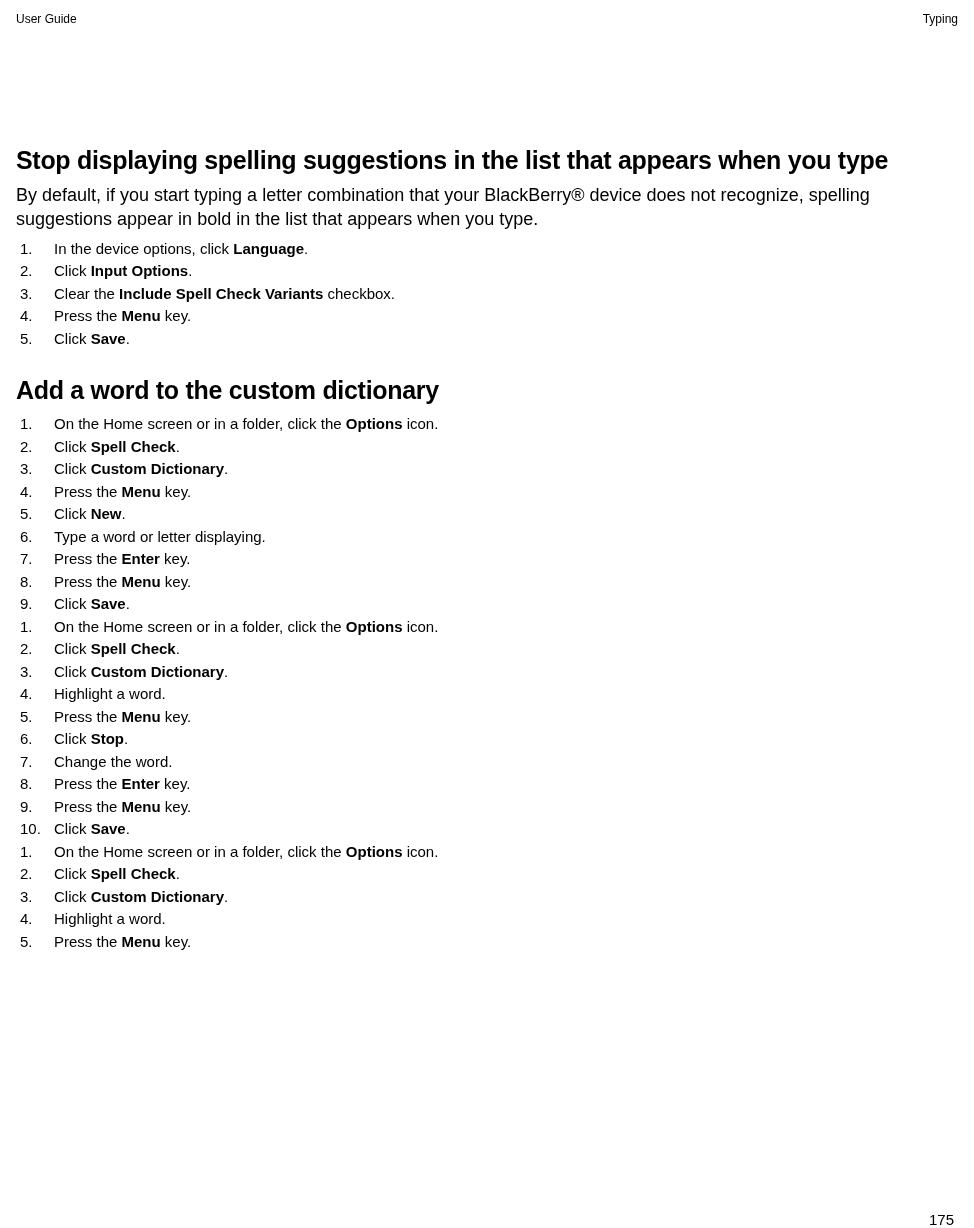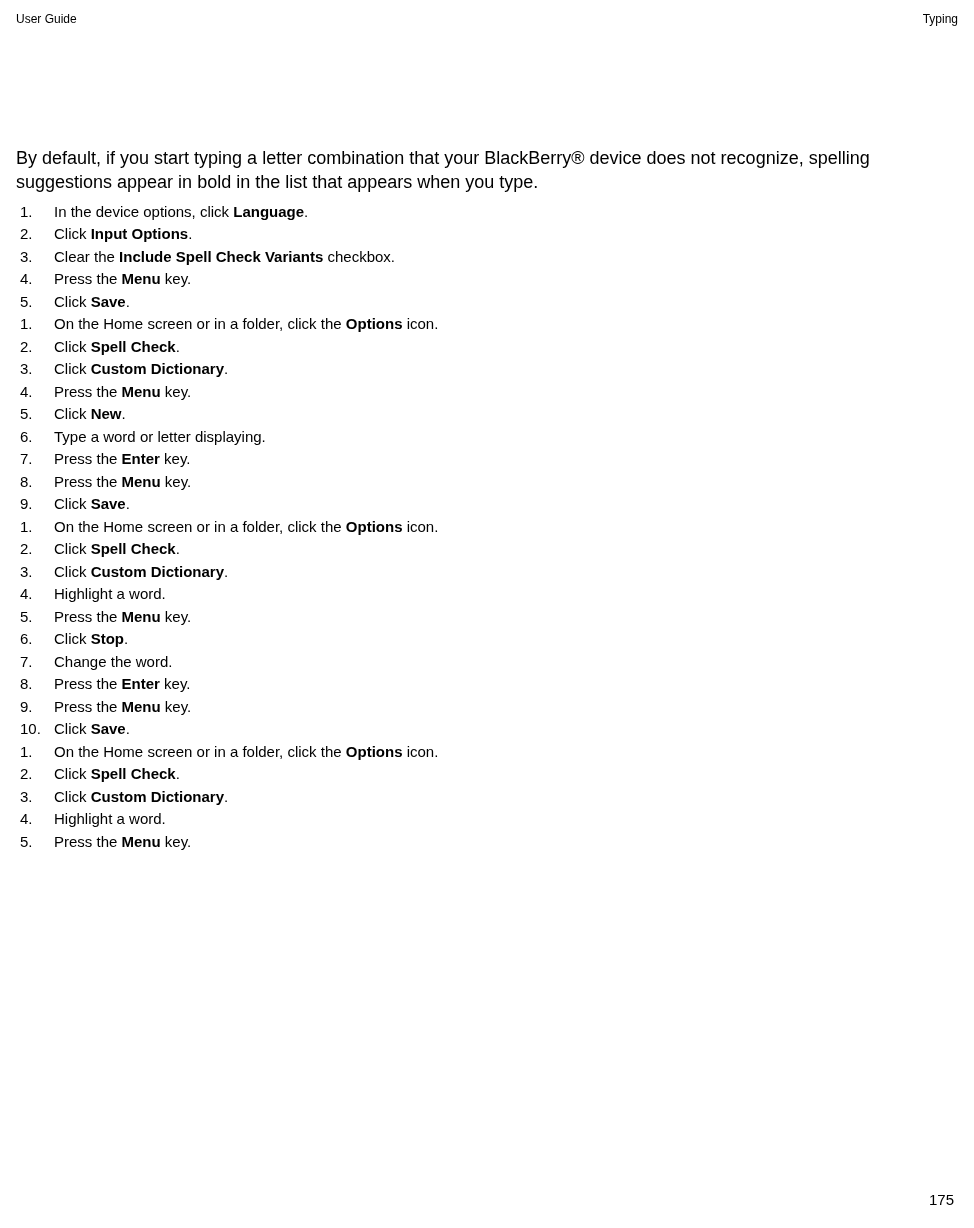--- a/index.html
+++ b/index.html
@@ -44,43 +44,45 @@
     }
     ol li::before {
       content: counter(item) ".";
       position: absolute;
       left: 4px;
       width: 24px;
       text-align: left;
     }
     .page-number {
       position: absolute;
-      bottom: 20px;
+      bottom: 0;
       right: 20px;
       font-size: 15px;
     }
     b { font-weight: 700; }
   </style>
 </head>
 <body>
 
 <div class="header">
   <span>User Guide</span>
   <span>Typing</span>
 </div>
 
 <div id="content">
+    <h1>Stop displaying spelling suggestions in the list that appears when you type</h1>
     <p class="intro">By default, if you start typing a letter combination that your BlackBerry® device does not recognize, spelling suggestions appear in bold in the list that appears when you type.</p>
     <ol>
       <li>In the device options, click <b>Language</b>.</li>
       <li>Click <b>Input Options</b>.</li>
       <li>Clear the <b>Include Spell Check Variants</b> checkbox.</li>
       <li>Press the <b>Menu</b> key.</li>
       <li>Click <b>Save</b>.</li>
     </ol>
+    <h1>Add a word to the custom dictionary</h1>
     <ol>
       <li>On the Home screen or in a folder, click the <b>Options</b> icon.</li>
       <li>Click <b>Spell Check</b>.</li>
       <li>Click <b>Custom Dictionary</b>.</li>
       <li>Press the <b>Menu</b> key.</li>
       <li>Click <b>New</b>.</li>
       <li>Type a word or letter displaying.</li>
       <li>Press the <b>Enter</b> key.</li>
       <li>Press the <b>Menu</b> key.</li>
       <li>Click <b>Save</b>.</li>

